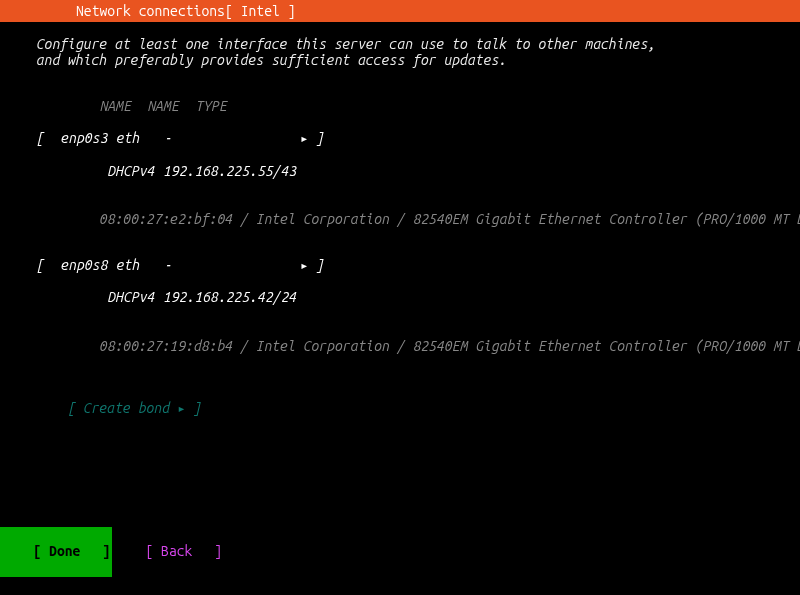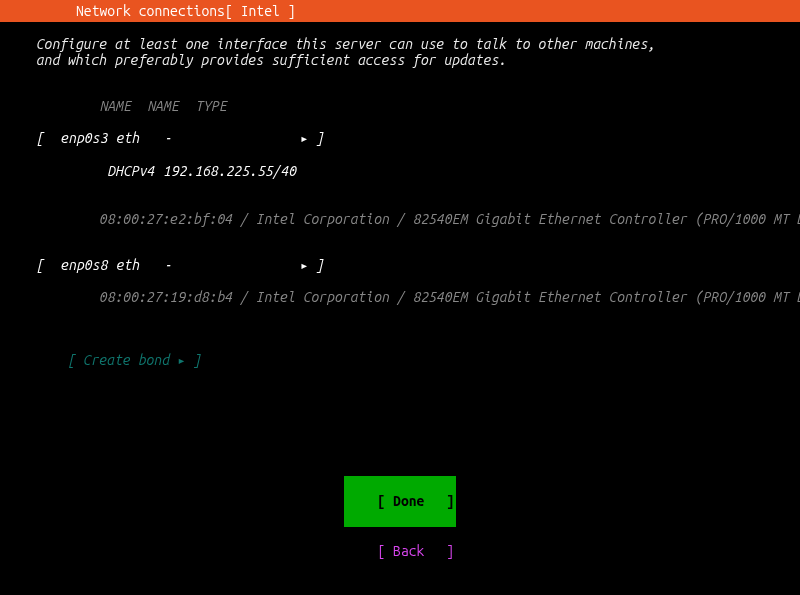--- a/index.html
+++ b/index.html
@@ -77,21 +77,20 @@
     }
     .create-bond {
       color: #0f766e;
       margin-top: 0;
     }
     .footer {
       position: absolute;
       bottom: 18px;
       width: 100%;
       display: flex;
-      flex-direction: column;
       align-items: center;
       gap: 0;
     }
     .btn {
       width: 112px;
       text-align: left;
       color: #d946ef;
       line-height: 1.2;
       padding: 0 2px;
     }
@@ -124,30 +123,33 @@
 
   <div class="columns-header mono-pre">
     <span class="col-bracket"></span><span class="col-name">NAME</span><span class="col-type">NAME</span><span>TYPE</span>
   </div>
 
   <div class="iface-block">
     <div class="iface-row mono-pre">
       <span class="col-bracket">[</span><span class="col-name">enp0s3</span><span class="col-type">eth</span><span class="col-notes">-</span><span class="arrow">▸</span><span> ]</span>
     </div>
     <div class="iface-addr mono-pre">
-      <span class="col-bracket"></span><span class="col-name">DHCPv4</span><span>192.168.225.55/40</span>
+      <span class="col-bracket"></span><span class="col-name">DHCPv4</span><span>192.168.225.55/43</span>
     </div>
     <div class="iface-info mono-pre">
       <span class="col-bracket"></span><span>08:00:27:e2:bf:04</span><span> / </span><span>Intel Corporation / 82540EM Gigabit Ethernet Controller (PRO/1000 MT Desktop Adapter)</span>
     </div>
   </div>
 
   <div class="iface-block">
     <div class="iface-row mono-pre">
       <span class="col-bracket">[</span><span class="col-name">enp0s8</span><span class="col-type">eth</span><span class="col-notes">-</span><span class="arrow">▸</span><span> ]</span>
+    </div>
+    <div class="iface-addr mono-pre">
+      <span class="col-bracket"></span><span class="col-name">DHCPv4</span><span>192.168.225.42/24</span>
     </div>
     <div class="iface-info mono-pre">
       <span class="col-bracket"></span><span>08:00:27:19:d8:b4</span><span> / </span><span>Intel Corporation / 82540EM Gigabit Ethernet Controller (PRO/1000 MT Desktop Adapter)</span>
     </div>
   </div>
 
   <div class="create-bond mono-pre">
     <span>[</span> <span>Create bond</span> <span class="arrow">▸</span> <span>]</span>
   </div>
 </div>

